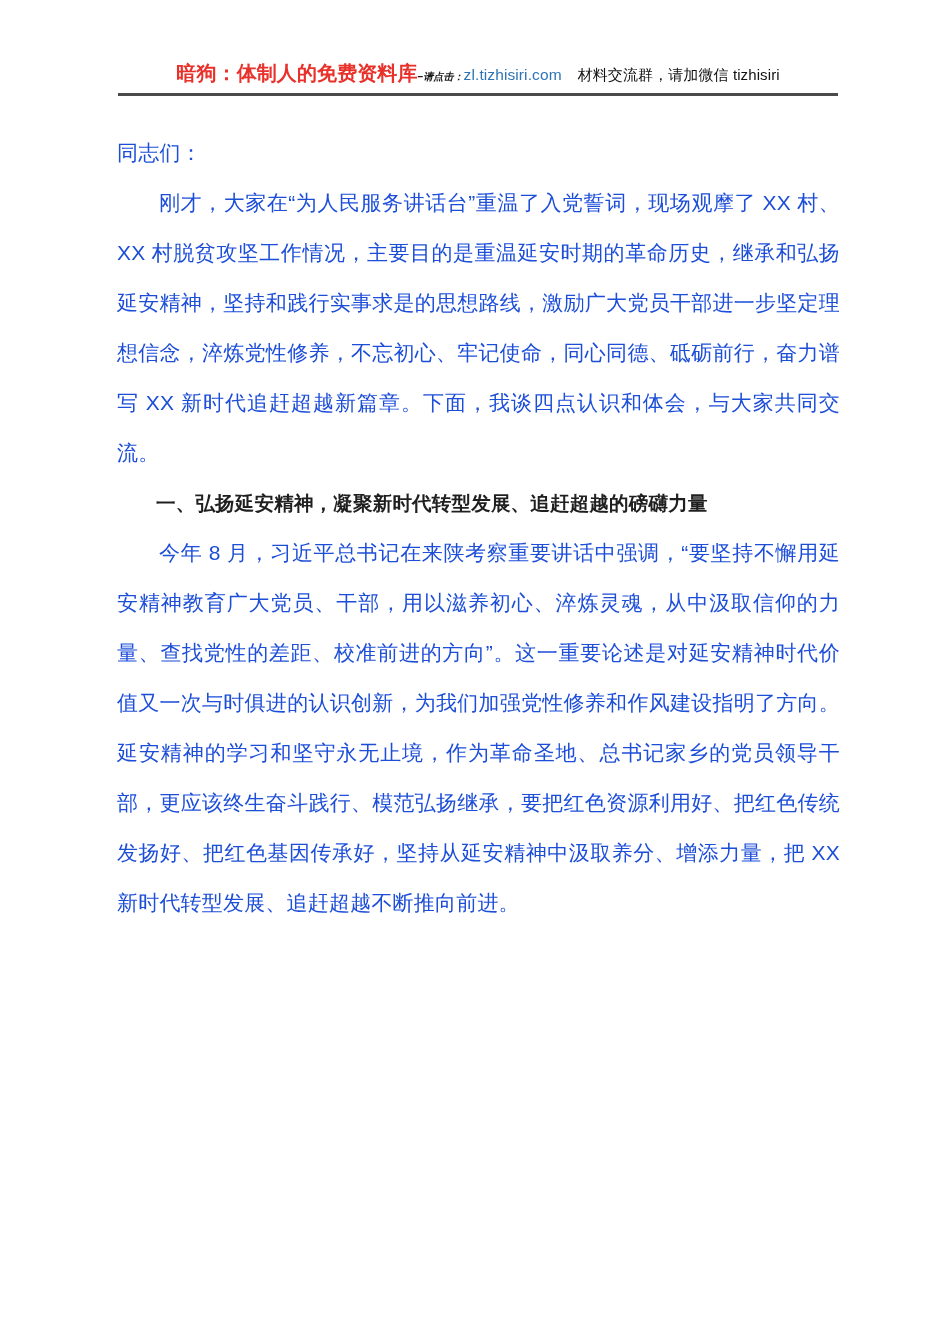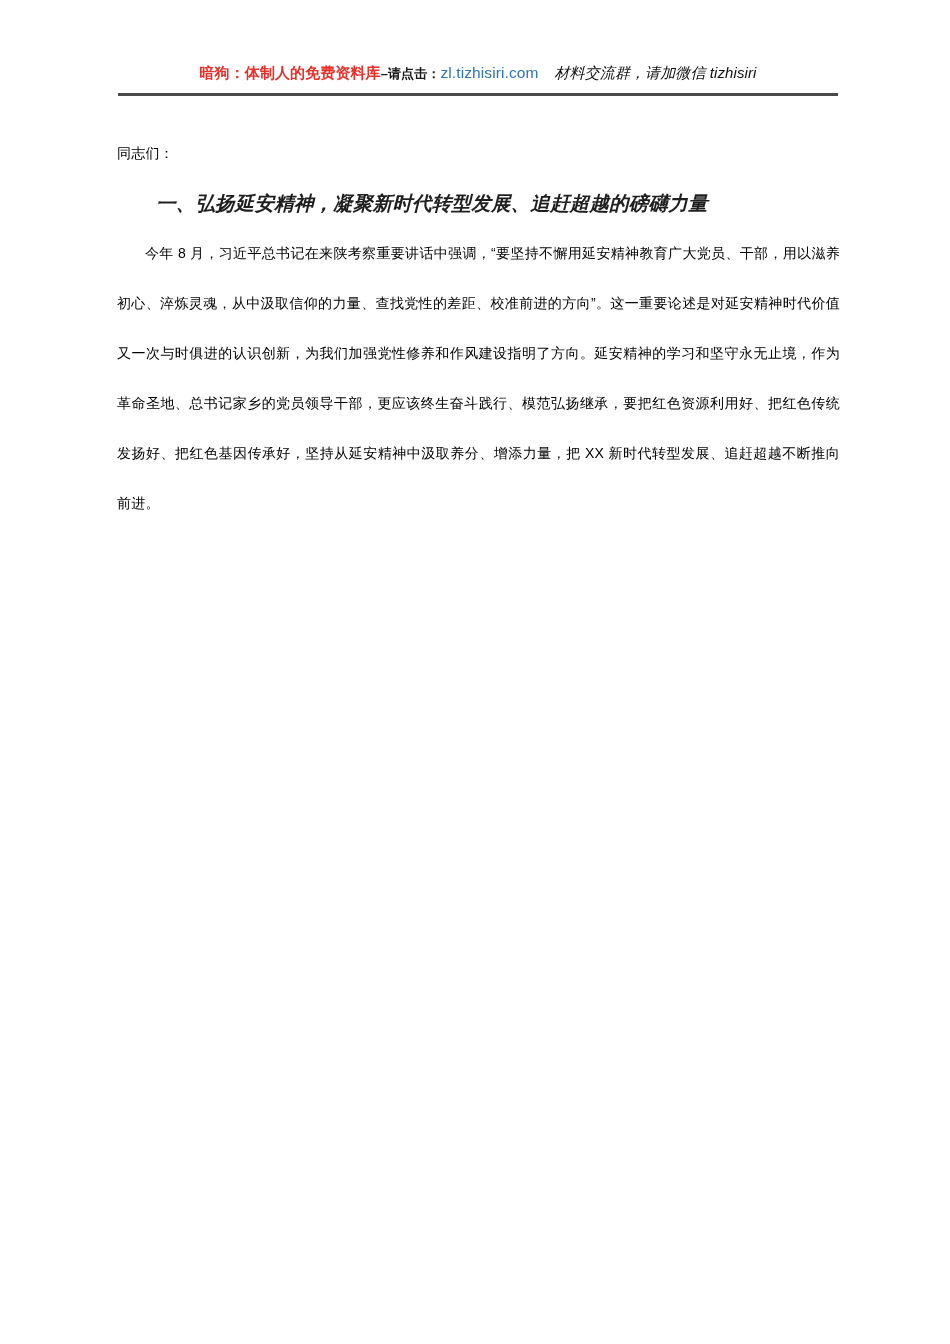--- a/index.html
+++ b/index.html
@@ -29,97 +29,97 @@
   .promo-line {
     white-space: nowrap;
     font-size: 15.5px;
     line-height: 22px;
     text-align: center;
     letter-spacing: 0.1px;
   }
   .promo-red {
     color: #E8312A;
     font-weight: bold;
-    font-size: 15px;
+    font-size: 20px;
   }
   .promo-click {
     color: #1a1a1a;
     font-weight: bold;
-    font-size: 13px;
+    font-size: 10px;
+    font-style: italic;
   }
   .promo-link {
     color: #2E74B5;
     font-size: 15.5px;
     text-decoration: none;
   }
   .promo-wechat {
     color: #111111;
     font-size: 15px;
     margin-left: 16px;
-    font-style: italic;
   }
   .promo-rule {
     position: absolute;
     left: 118px;
     top: 93px;
     width: 720px;
     height: 3px;
     background: #4a4a4a;
   }
 
   
   .doc-body {
     position: absolute;
     left: 117px;
     top: 128px;
     width: 723px;
   }
   .para {
     margin: 0 0 0px 0;
-    font-size: 14px;
+    font-size: 21px;
     line-height: 50px;
-    color: #000000;
+    color: #1d4ed8;
     text-align: justify;
     text-justify: inter-ideograph;
     letter-spacing: 0.2px;
     font-weight: 400;
   }
   .para.indent {
     text-indent: 2em;
   }
   .para.salutation {
     text-indent: 0;
   }
   .heading {
     margin: 0;
     font-size: 19.5px;
     line-height: 50px;
     color: #1f1f1f;
     font-weight: bold;
     text-indent: 2em;
     letter-spacing: 0.2px;
-    font-style: italic;
   }
 </style>
 </head>
 <body>
 
 <div class="page">
 
   <div class="promo-header">
     <div class="promo-line">
       <span class="promo-red">暗狗：体制人的免费资料库</span><span class="promo-click">–请点击：</span><span class="promo-link">zl.tizhisiri.com</span><span class="promo-wechat">材料交流群，请加微信 tizhisiri</span>
     </div>
   </div>
   <div class="promo-rule"></div>
 
   <div class="doc-body">
 
     <p class="para salutation">同志们：</p>
 
+    <p class="para indent">刚才，大家在“为人民服务讲话台”重温了入党誓词，现场观摩了 XX 村、XX 村脱贫攻坚工作情况，主要目的是重温延安时期的革命历史，继承和弘扬延安精神，坚持和践行实事求是的思想路线，激励广大党员干部进一步坚定理想信念，淬炼党性修养，不忘初心、牢记使命，同心同德、砥砺前行，奋力谱写 XX 新时代追赶超越新篇章。下面，我谈四点认识和体会，与大家共同交流。</p>
 
     <p class="heading">一、弘扬延安精神，凝聚新时代转型发展、追赶超越的磅礴力量</p>
 
 
     <p class="para indent">今年 8 月，习近平总书记在来陕考察重要讲话中强调，“要坚持不懈用延安精神教育广大党员、干部，用以滋养初心、淬炼灵魂，从中汲取信仰的力量、查找党性的差距、校准前进的方向”。这一重要论述是对延安精神时代价值又一次与时俱进的认识创新，为我们加强党性修养和作风建设指明了方向。延安精神的学习和坚守永无止境，作为革命圣地、总书记家乡的党员领导干部，更应该终生奋斗践行、模范弘扬继承，要把红色资源利用好、把红色传统发扬好、把红色基因传承好，坚持从延安精神中汲取养分、增添力量，把 XX 新时代转型发展、追赶超越不断推向前进。</p>
 
 
   </div>
 
 </div>

